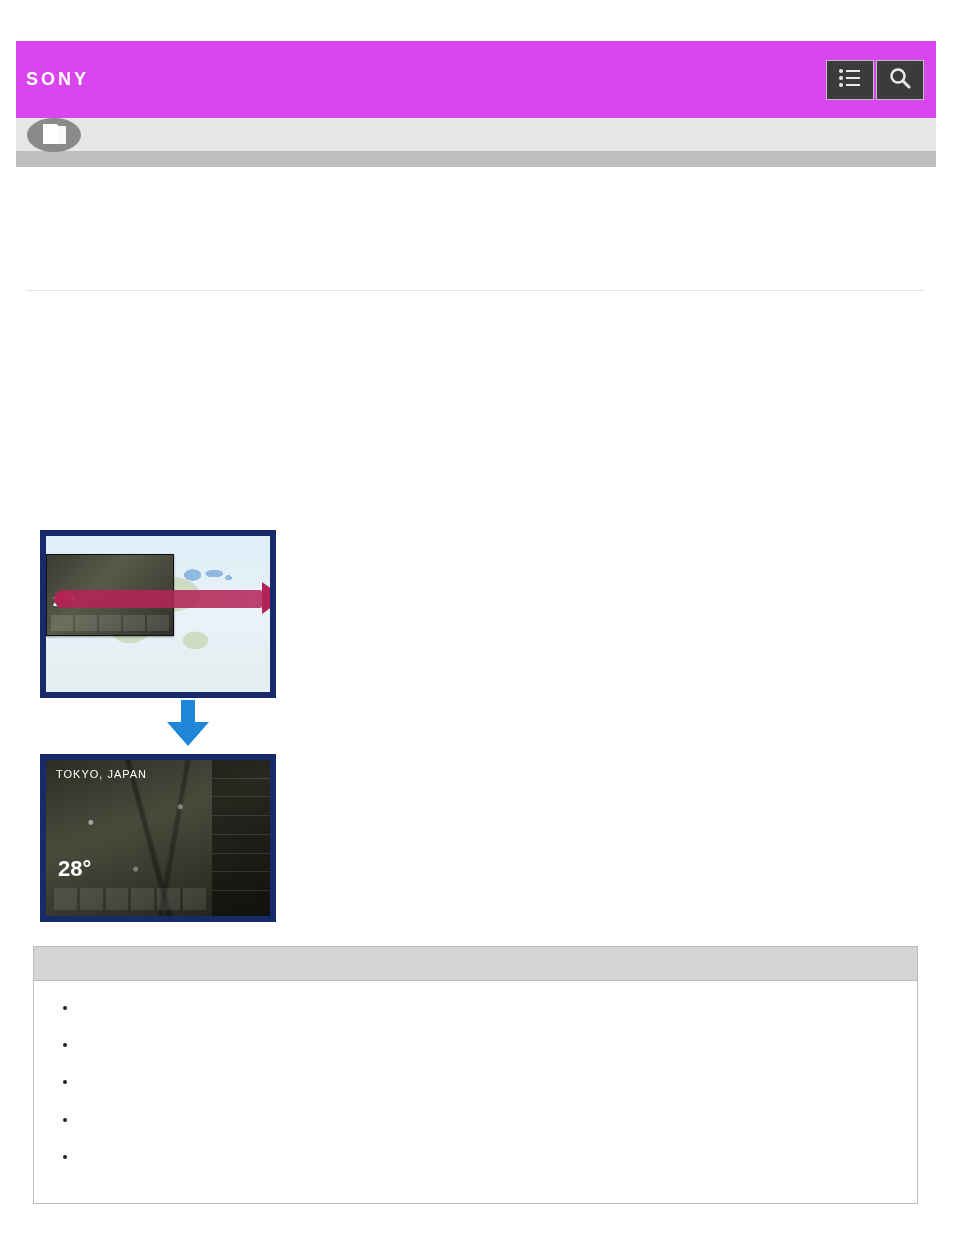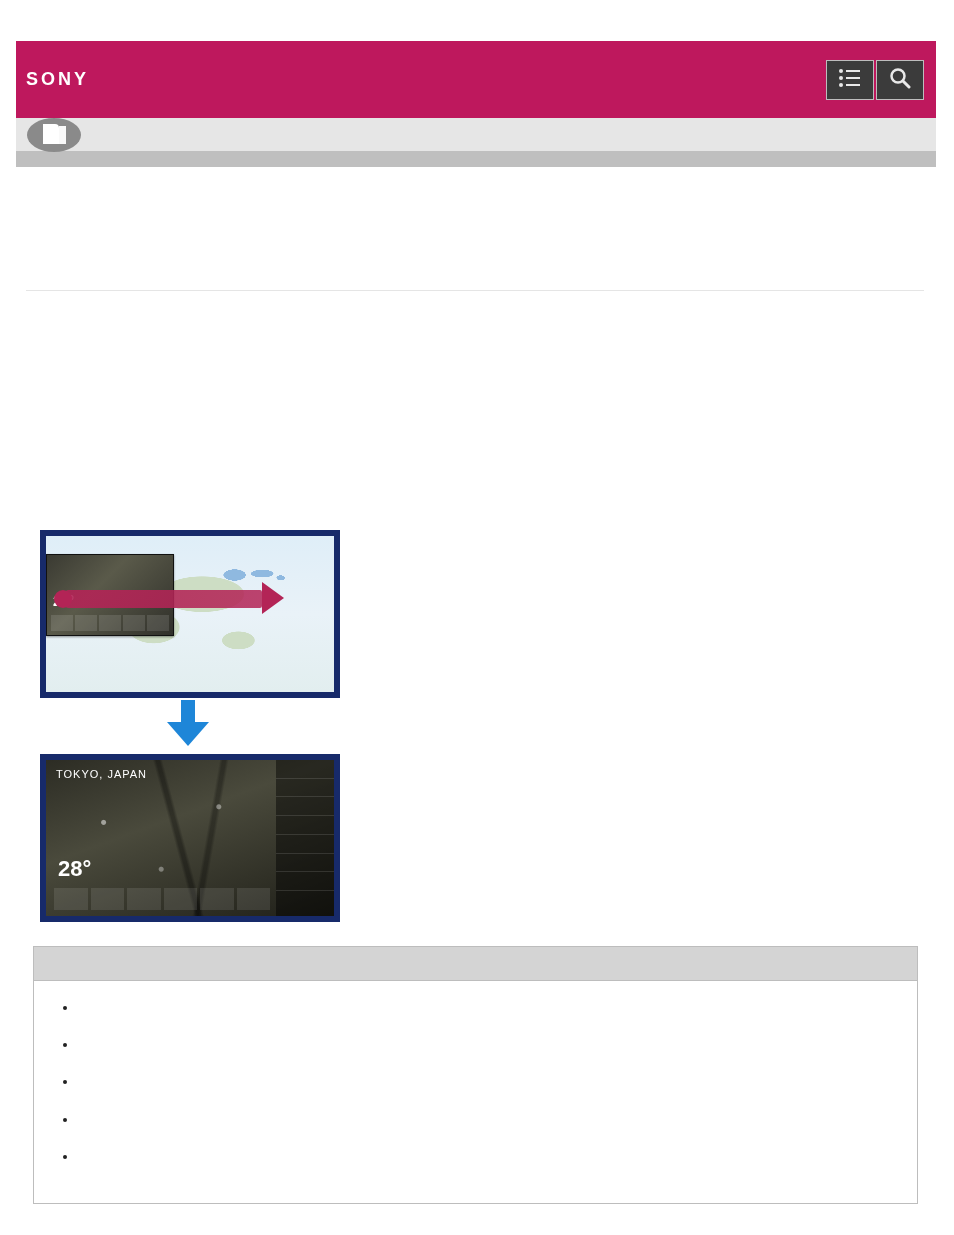--- a/index.html
+++ b/index.html
@@ -2,36 +2,36 @@
 <html><head>
 <meta charset="utf-8">
 <style>
   * { margin: 0; padding: 0; box-sizing: border-box; }
   html, body { width: 954px; height: 1235px; background: #ffffff; font-family: Arial, Helvetica, sans-serif; color: #222; }
   .page { position: relative; width: 954px; height: 1235px; background: #fff; }
 
   
   .top-band { position: absolute; left: 16px; right: 18px; top: 41px; height: 126px; background: #bfbfbf; }
   
-  .header { position: absolute; left: 16px; right: 18px; top: 41px; height: 77px; background: #be185d; display: flex; align-items: center; justify-content: space-between; padding: 0 12px 0 10px; }
+  .header { position: absolute; left: 16px; right: 18px; top: 41px; height: 77px; background: #d946ef; display: flex; align-items: center; justify-content: space-between; padding: 0 12px 0 10px; }
   .brand { color: #fff; font-weight: 700; letter-spacing: 3px; font-size: 18px; font-family: "Arial Black", Arial, sans-serif; }
   .header-right { display: flex; gap: 2px; align-items: center; }
   .hbtn { width: 48px; height: 40px; background: #3b3b3b; border: 1px solid #bdbdbd; display: flex; align-items: center; justify-content: center; cursor: pointer; }
 
   
   .subheader { position: absolute; left: 16px; right: 18px; top: 118px; height: 33px; background: #e6e6e6; display: flex; align-items: center; padding-left: 10px; }
   .subheader .ug-icon { width: 56px; height: 36px; display: inline-flex; align-items: center; justify-content: center; }
 
   
   .content { position: absolute; left: 26px; right: 30px; top: 260px; bottom: 60px; }
   .hr1 { border: 0; border-top: 1px solid #e5e5e5; margin-top: 30px; }
 
   
   .figure { position: absolute; left: 24px; top: 530px; width: 310px; }
-  .panel, .panel2 { position: relative; width: 300px; height: 168px; margin-left: 16px; border: 6px solid #172a6a; background: #d9e6f0; overflow: hidden; }
+  .panel, .panel2 { position: relative; width: 236px; height: 168px; margin-left: 16px; border: 6px solid #172a6a; background: #d9e6f0; overflow: hidden; }
   .map-bg { position: absolute; inset: 0; background: linear-gradient(180deg, #dfeef8 0%, #e9f2f8 50%, #e2eeef 100%); }
   .map-land { position: absolute; left: 8%; top: 8%; right: 8%; bottom: 8%; background: radial-gradient(closest-side at 55% 35%, #cdddc4 0 38%, transparent 39%), radial-gradient(closest-side at 35% 60%, #cdddc4 0 30%, transparent 31%), radial-gradient(closest-side at 70% 70%, #cdddc4 0 22%, transparent 23%); filter: blur(0.3px); }
   .lakes { position: absolute; left: 56%; top: 16%; width: 32%; height: 18%; background: radial-gradient(closest-side at 30% 50%, #8fb9e0 0 40%, transparent 41%), radial-gradient(closest-side at 60% 45%, #8fb9e0 0 30%, transparent 31%), radial-gradient(closest-side at 80% 60%, #8fb9e0 0 22%, transparent 23%); }
   .weather-thumb { position: absolute; left: 0; top: 18px; width: 128px; height: 82px; background: linear-gradient(135deg, #3a3a32 0%, #5a5a4a 40%, #30302a 100%); border: 1px solid #111; box-shadow: 0 1px 2px rgba(0,0,0,.4); }
   .wt-row { position: absolute; left: 4px; right: 4px; bottom: 4px; height: 16px; display: flex; gap: 2px; }
   .wt-cell { flex: 1; background: rgba(255,255,255,.12); }
   .wt-temp { position: absolute; left: 6px; bottom: 26px; color: #fff; font-size: 14px; font-weight: 600; }
   .swipe-arrow { position: absolute; left: 8px; top: 50px; width: 230px; height: 32px; }
   .swipe-dot { position: absolute; left: 0; top: 4px; width: 18px; height: 18px; background: #b32456; border-radius: 50%; }
   .swipe-bar { position: absolute; left: 12px; top: 4px; right: 22px; height: 18px; background: linear-gradient(90deg, rgba(179,36,86,.9), rgba(179,36,86,.85)); border-radius: 2px; }

